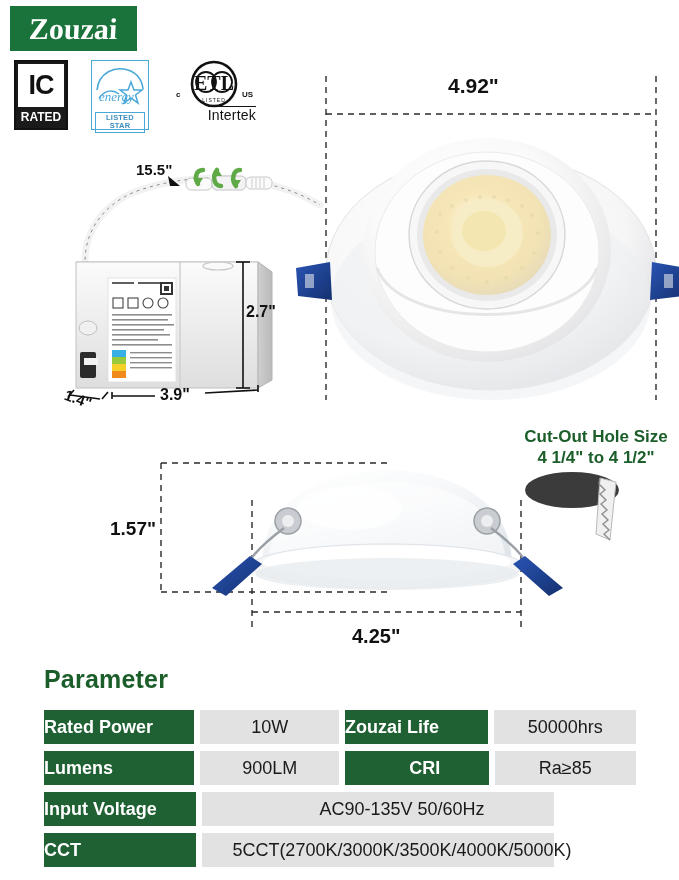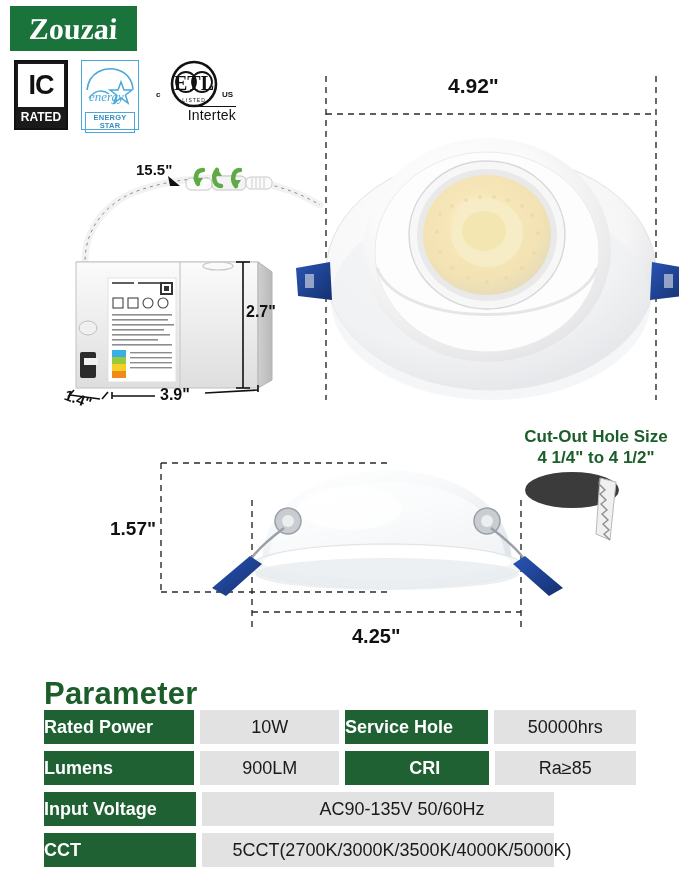--- a/index.html
+++ b/index.html
@@ -28,21 +28,21 @@
     font-weight: bold; font-style: normal;
     font-size: 30px; color: #ffffff;
     letter-spacing: 0px;
     line-height: 1;
     transform: skewX(-3deg);
   }
 
   
   .cert-row {
     position: absolute; left: 14px; top: 60px;
-    display: flex; align-items: flex-start; gap: 13px;
+    display: flex; align-items: flex-start; gap: 23px;
   }
   .ic-badge {
     width: 54px; height: 70px;
     border: 2px solid #111;
     background: #1a1a1a;
     display: flex; flex-direction: column;
     align-items: stretch; justify-content: flex-start;
     padding: 2px;
   }
   .ic-top {
@@ -111,22 +111,22 @@
     color: #1b5e2a;
     font-weight: bold;
     text-align: center;
     line-height: 1.25;
     white-space: nowrap;
   }
 
   
   .param-title {
     position: absolute; left: 44px; top: 665px;
-    font-size: 31px; font-weight: bold;
-    color: #1b5e2a; letter-spacing: .2px; margin-top: 11px;
+    font-size: 25px; font-weight: bold;
+    color: #1b5e2a; letter-spacing: .2px;
   }
   .table {
     position: absolute; left: 44px; top: 710px;
     width: 592px;
   }
   .trow { display: flex; gap: 6px; margin-bottom: 7px; height: 34px; }
   .cell {
     display: flex; align-items: center;
     height: 34px;
     font-size: 18px;
@@ -163,21 +163,21 @@
 
   <div class="es-badge">
     <div class="es-art">
       <svg width="50" height="44" viewBox="0 0 50 44" xmlns="http://www.w3.org/2000/svg">
         <path d="M2 26 C4 8, 20 2, 33 6 C42 9, 47 16, 48 25" fill="none" stroke="#4aa8d8" stroke-width="1.6"></path>
         <path d="M4 34 C10 26, 18 25, 24 30" fill="none" stroke="#4aa8d8" stroke-width="1.4"></path>
         <text x="4" y="37" font-family="Liberation Serif, serif" font-style="italic" font-size="13" fill="#4aa8d8">energy</text>
         <polygon points="36,18 39,26 47,26 40.5,31 43,39 36,34 29,39 31.5,31 25,26 33,26" fill="none" stroke="#4aa8d8" stroke-width="1.5"></polygon>
       </svg>
     </div>
-    <div class="es-word">ENERGY STAR</div>
+    <div class="es-word">LISTED STAR</div>
   </div>
 
   <div class="etl-badge">
     <div class="etl-mark">
       <svg width="84" height="48" viewBox="0 0 84 48" xmlns="http://www.w3.org/2000/svg">
         <circle cx="42" cy="24" r="22" fill="none" stroke="#111" stroke-width="2.6"></circle>
         <circle cx="34" cy="22" r="10" fill="none" stroke="#111" stroke-width="1.8"></circle>
         <circle cx="50" cy="22" r="10" fill="none" stroke="#111" stroke-width="1.8"></circle>
         <text x="42" y="30" text-anchor="middle" font-family="Liberation Serif, serif" font-weight="bold" font-size="20" fill="#111">ETL</text>
         <text x="42" y="42" text-anchor="middle" font-family="Liberation Sans, sans-serif" font-size="5" fill="#111" letter-spacing="1">LISTED</text>
@@ -448,21 +448,21 @@
   </div>
 </div>
 
 <div class="param-title">Parameter</div>
 
 <div class="table">
 
   <div class="trow">
     <div class="cell cell-key w-key">Rated Power</div>
     <div class="cell cell-val w-val">10W</div>
-    <div class="cell cell-key w-key2">Service Hole</div>
+    <div class="cell cell-key w-key2">Zouzai Life</div>
     <div class="cell cell-val w-val2">50000hrs</div>
   </div>
 
   <div class="trow">
     <div class="cell cell-key w-key">Lumens</div>
     <div class="cell cell-val w-val">900LM</div>
     <div class="cell cell-key w-key2 center">CRI</div>
     <div class="cell cell-val w-val2">Ra≥85</div>
   </div>
 

